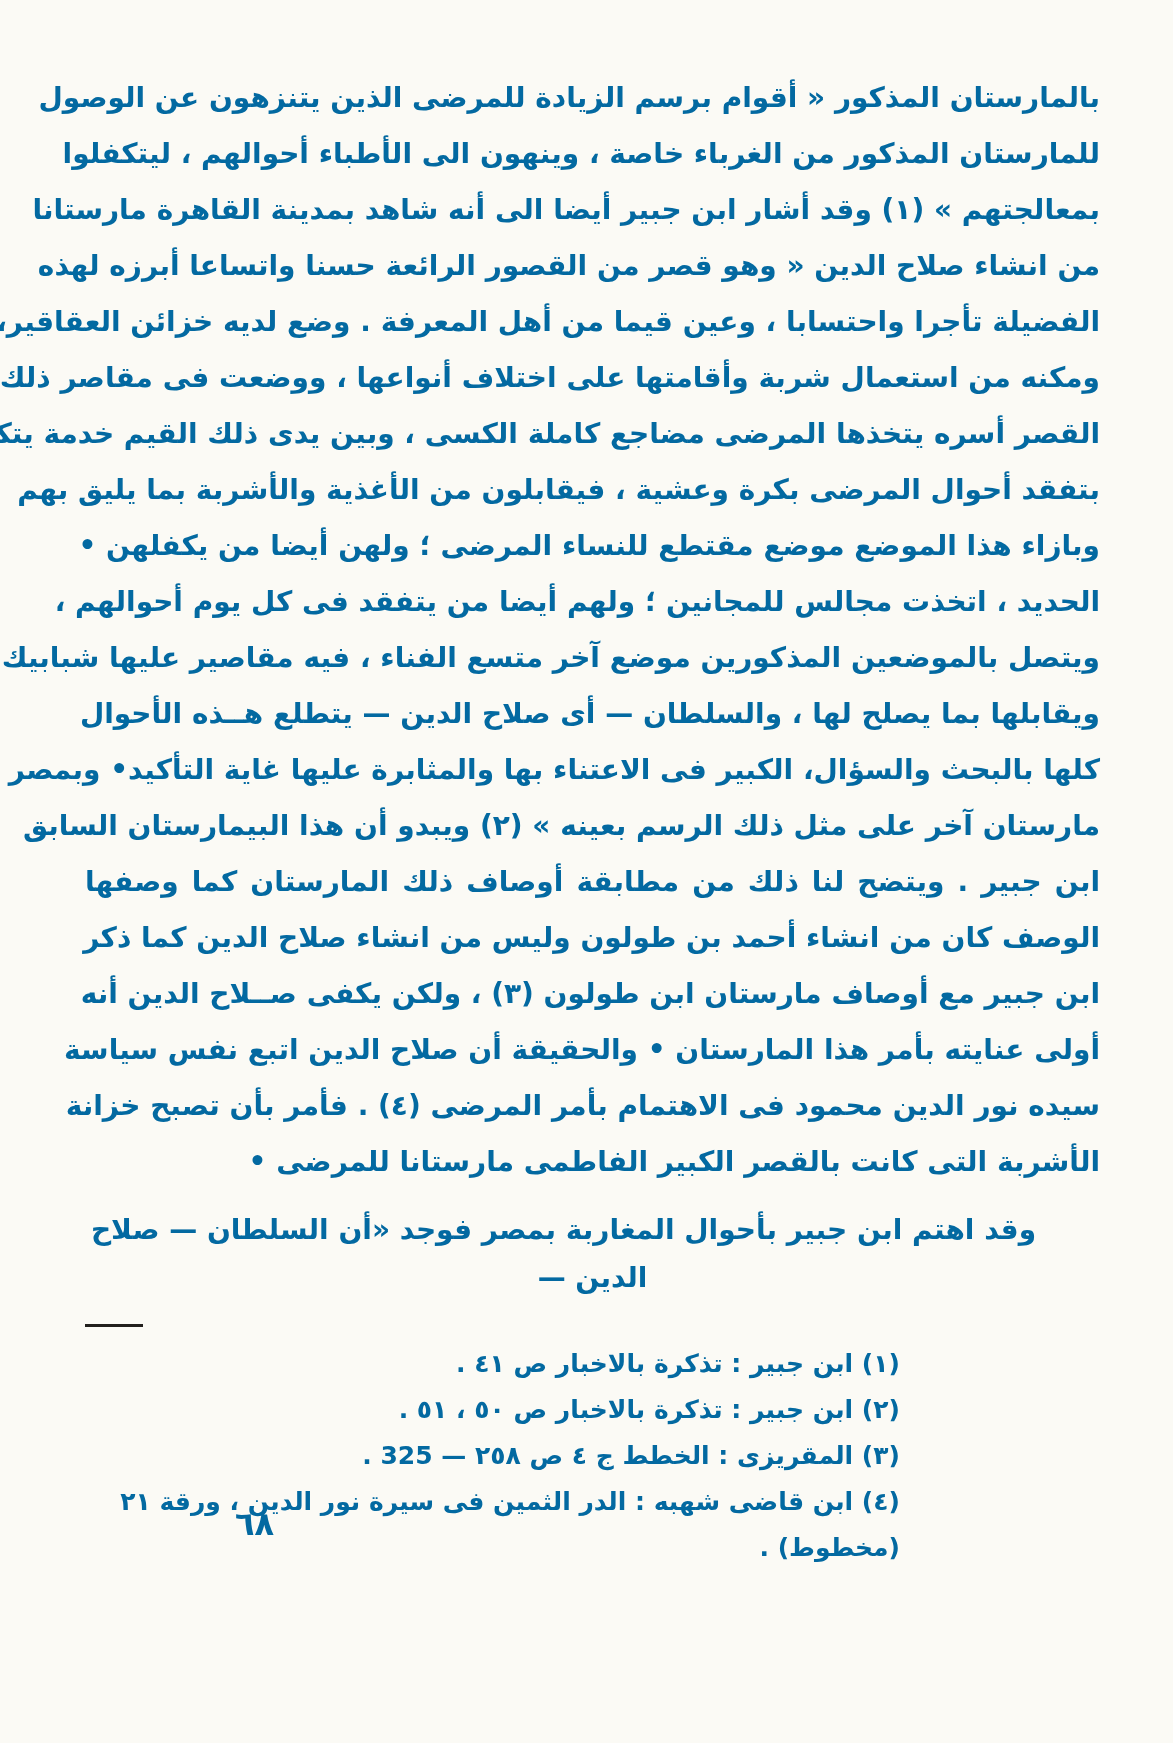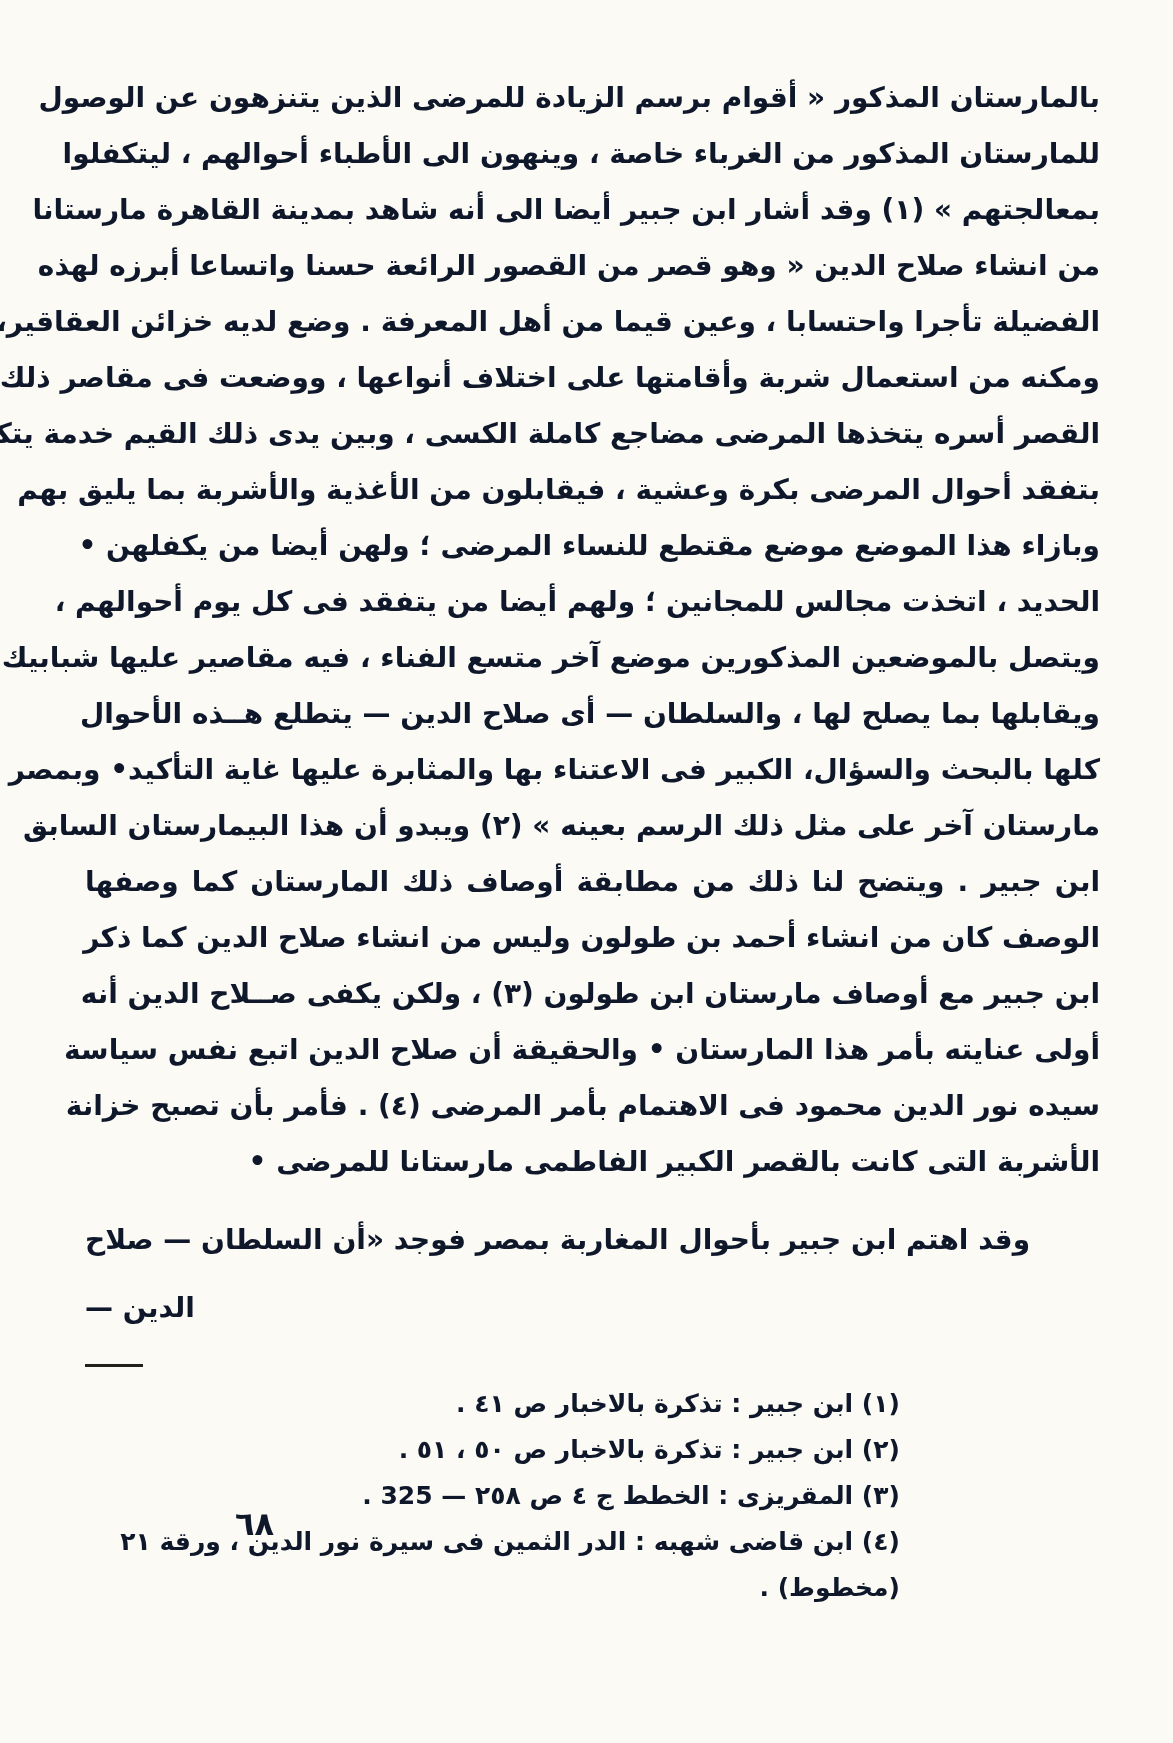--- a/index.html
+++ b/index.html
@@ -6,21 +6,21 @@
     margin: 0;
     padding: 0;
     background: #e8e6df;
   }
   .page {
     position: relative;
     width: 1173px;
     height: 1743px;
     margin: 0 auto;
     background: #fbfaf5;
-    color: #0f172a;
+    color: #0369a1;
     font-family: "DejaVu Sans", sans-serif;
     direction: rtl;
     overflow: hidden;
     box-sizing: border-box;
     padding: 70px 73px 0 85px;
   }
   .body-text .line {
     font-size: 28px;
     font-weight: 700;
     line-height: 56px;
@@ -30,23 +30,23 @@
     letter-spacing: 0.2px;
   }
   .body-text .line.short-line {
     text-align: left;
     text-align-last: right;
   }
   .closing {
     margin-top: 16px;
     font-size: 28px;
     font-weight: 700;
-    line-height: 68px;
+    line-height: 48px;
     text-indent: 58px;
-    text-align: left;
+    text-align: center;
   }
   .separator {
     width: 58px;
     height: 3px;
     background: #22201d;
     margin: 22px auto 14px 0;
   }
   .footnotes {
     margin-top: 6px;
   }

